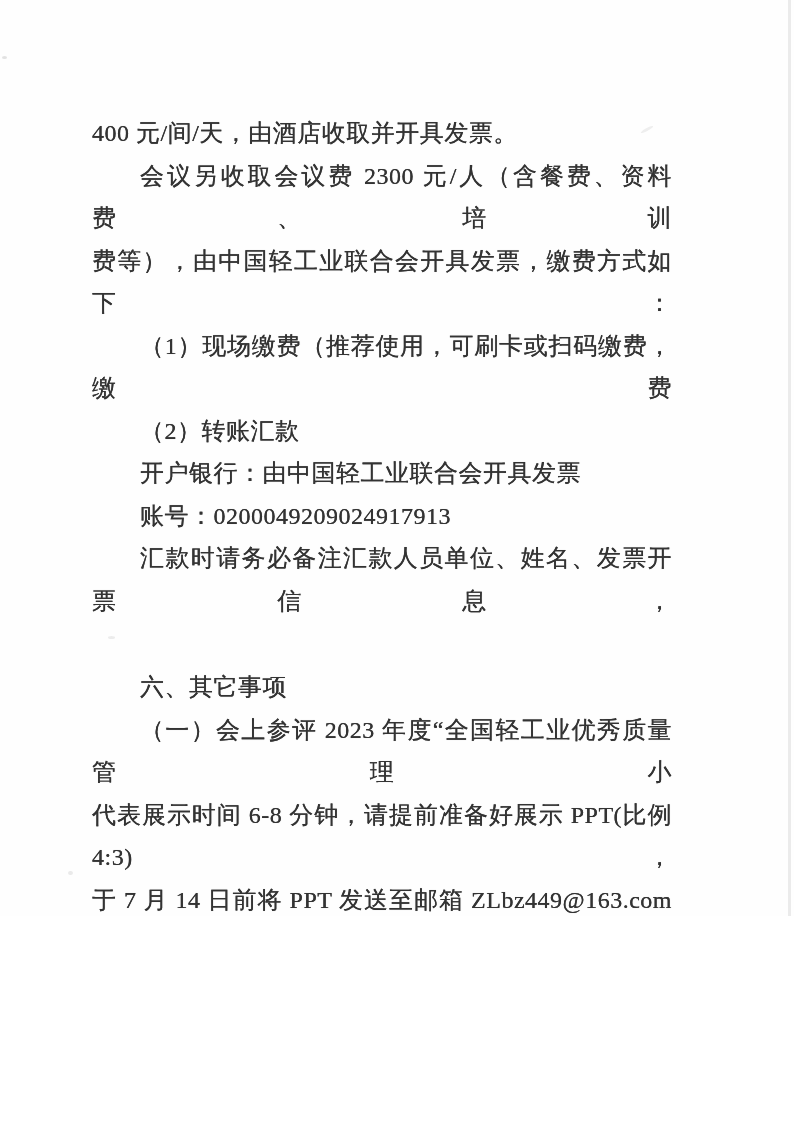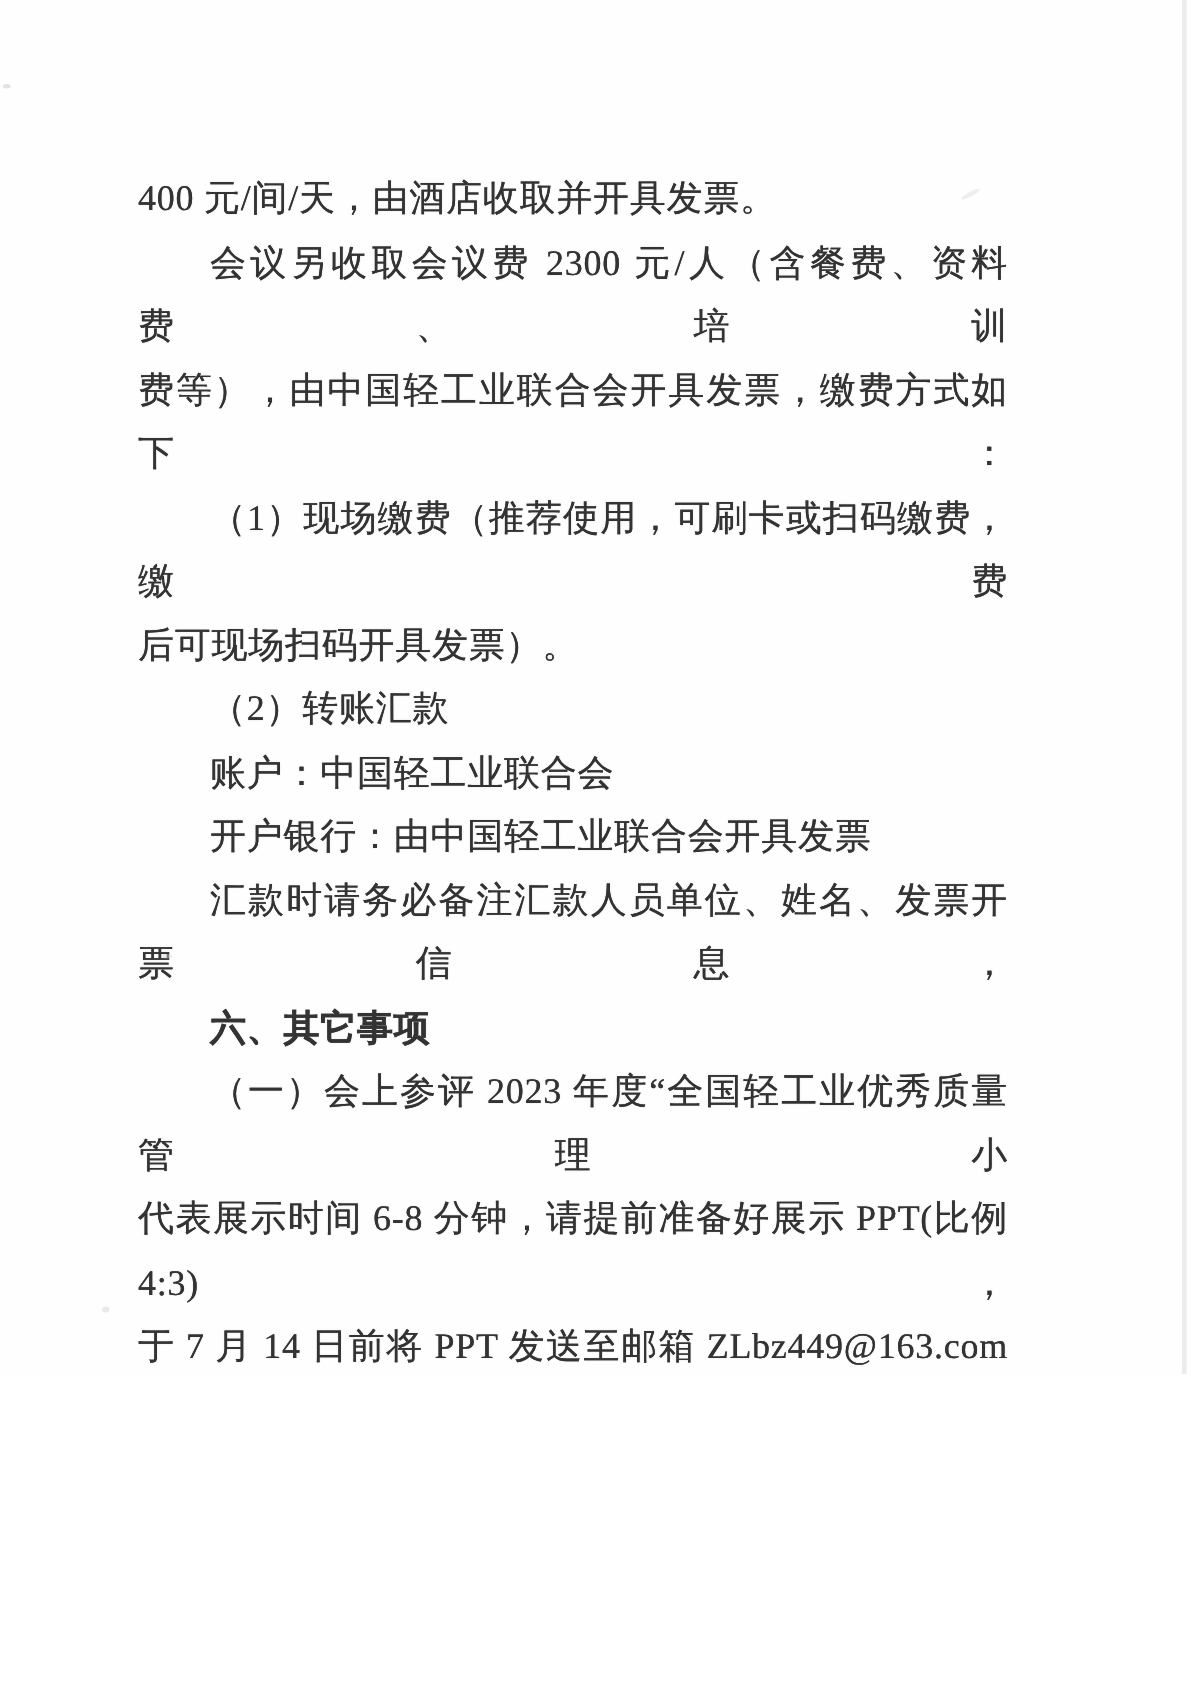--- a/index.html
+++ b/index.html
@@ -31,21 +31,21 @@
     line-height: 42.5px;
     letter-spacing: 0.5px;
     white-space: normal;
   }
   .indent { text-indent: 2em; }
   .full {
     text-align: justify;
     text-align-last: justify;
     text-justify: inter-character;
   }
-  .heading { font-weight: 700; }
+  .heading { font-weight: 400; margin-top: 44px; }
   .footer {
     position: absolute;
     top: 1036px;
     left: 0;
     width: 794px;
     text-align: center;
     transform: translateX(-11px);
   }
   .page-number {
     font-size: 15px;
@@ -81,35 +81,34 @@
       <p class="line">400 元/间/天，由酒店收取并开具发票。</p>
     </div>
 
     <div class="para">
       <p class="line indent full">会议另收取会议费 2300 元/人（含餐费、资料费、培训</p>
       <p class="line full">费等），由中国轻工业联合会开具发票，缴费方式如下：</p>
     </div>
 
     <div class="para">
       <p class="line indent full">（1）现场缴费（推荐使用，可刷卡或扫码缴费，缴费</p>
-      <p class="line">后可现场扫码开具发票）。</p>
     </div>
 
     <div class="para">
       <p class="line indent">（2）转账汇款</p>
     </div>
 
-    <div class="para">
-      <p class="line indent">账户：中国轻工业联合会</p>
-    </div>
 
     <div class="para">
       <p class="line indent">开户银行：由中国轻工业联合会开具发票</p>
     </div>
 
+    <div class="para">
+      <p class="line indent">账号：0200049209024917913</p>
+    </div>
 
     <div class="para">
       <p class="line indent full">汇款时请务必备注汇款人员单位、姓名、发票开票信息，</p>
     </div>
 
     <div class="para">
       <p class="line indent heading">六、其它事项</p>
     </div>
 
     <div class="para">

